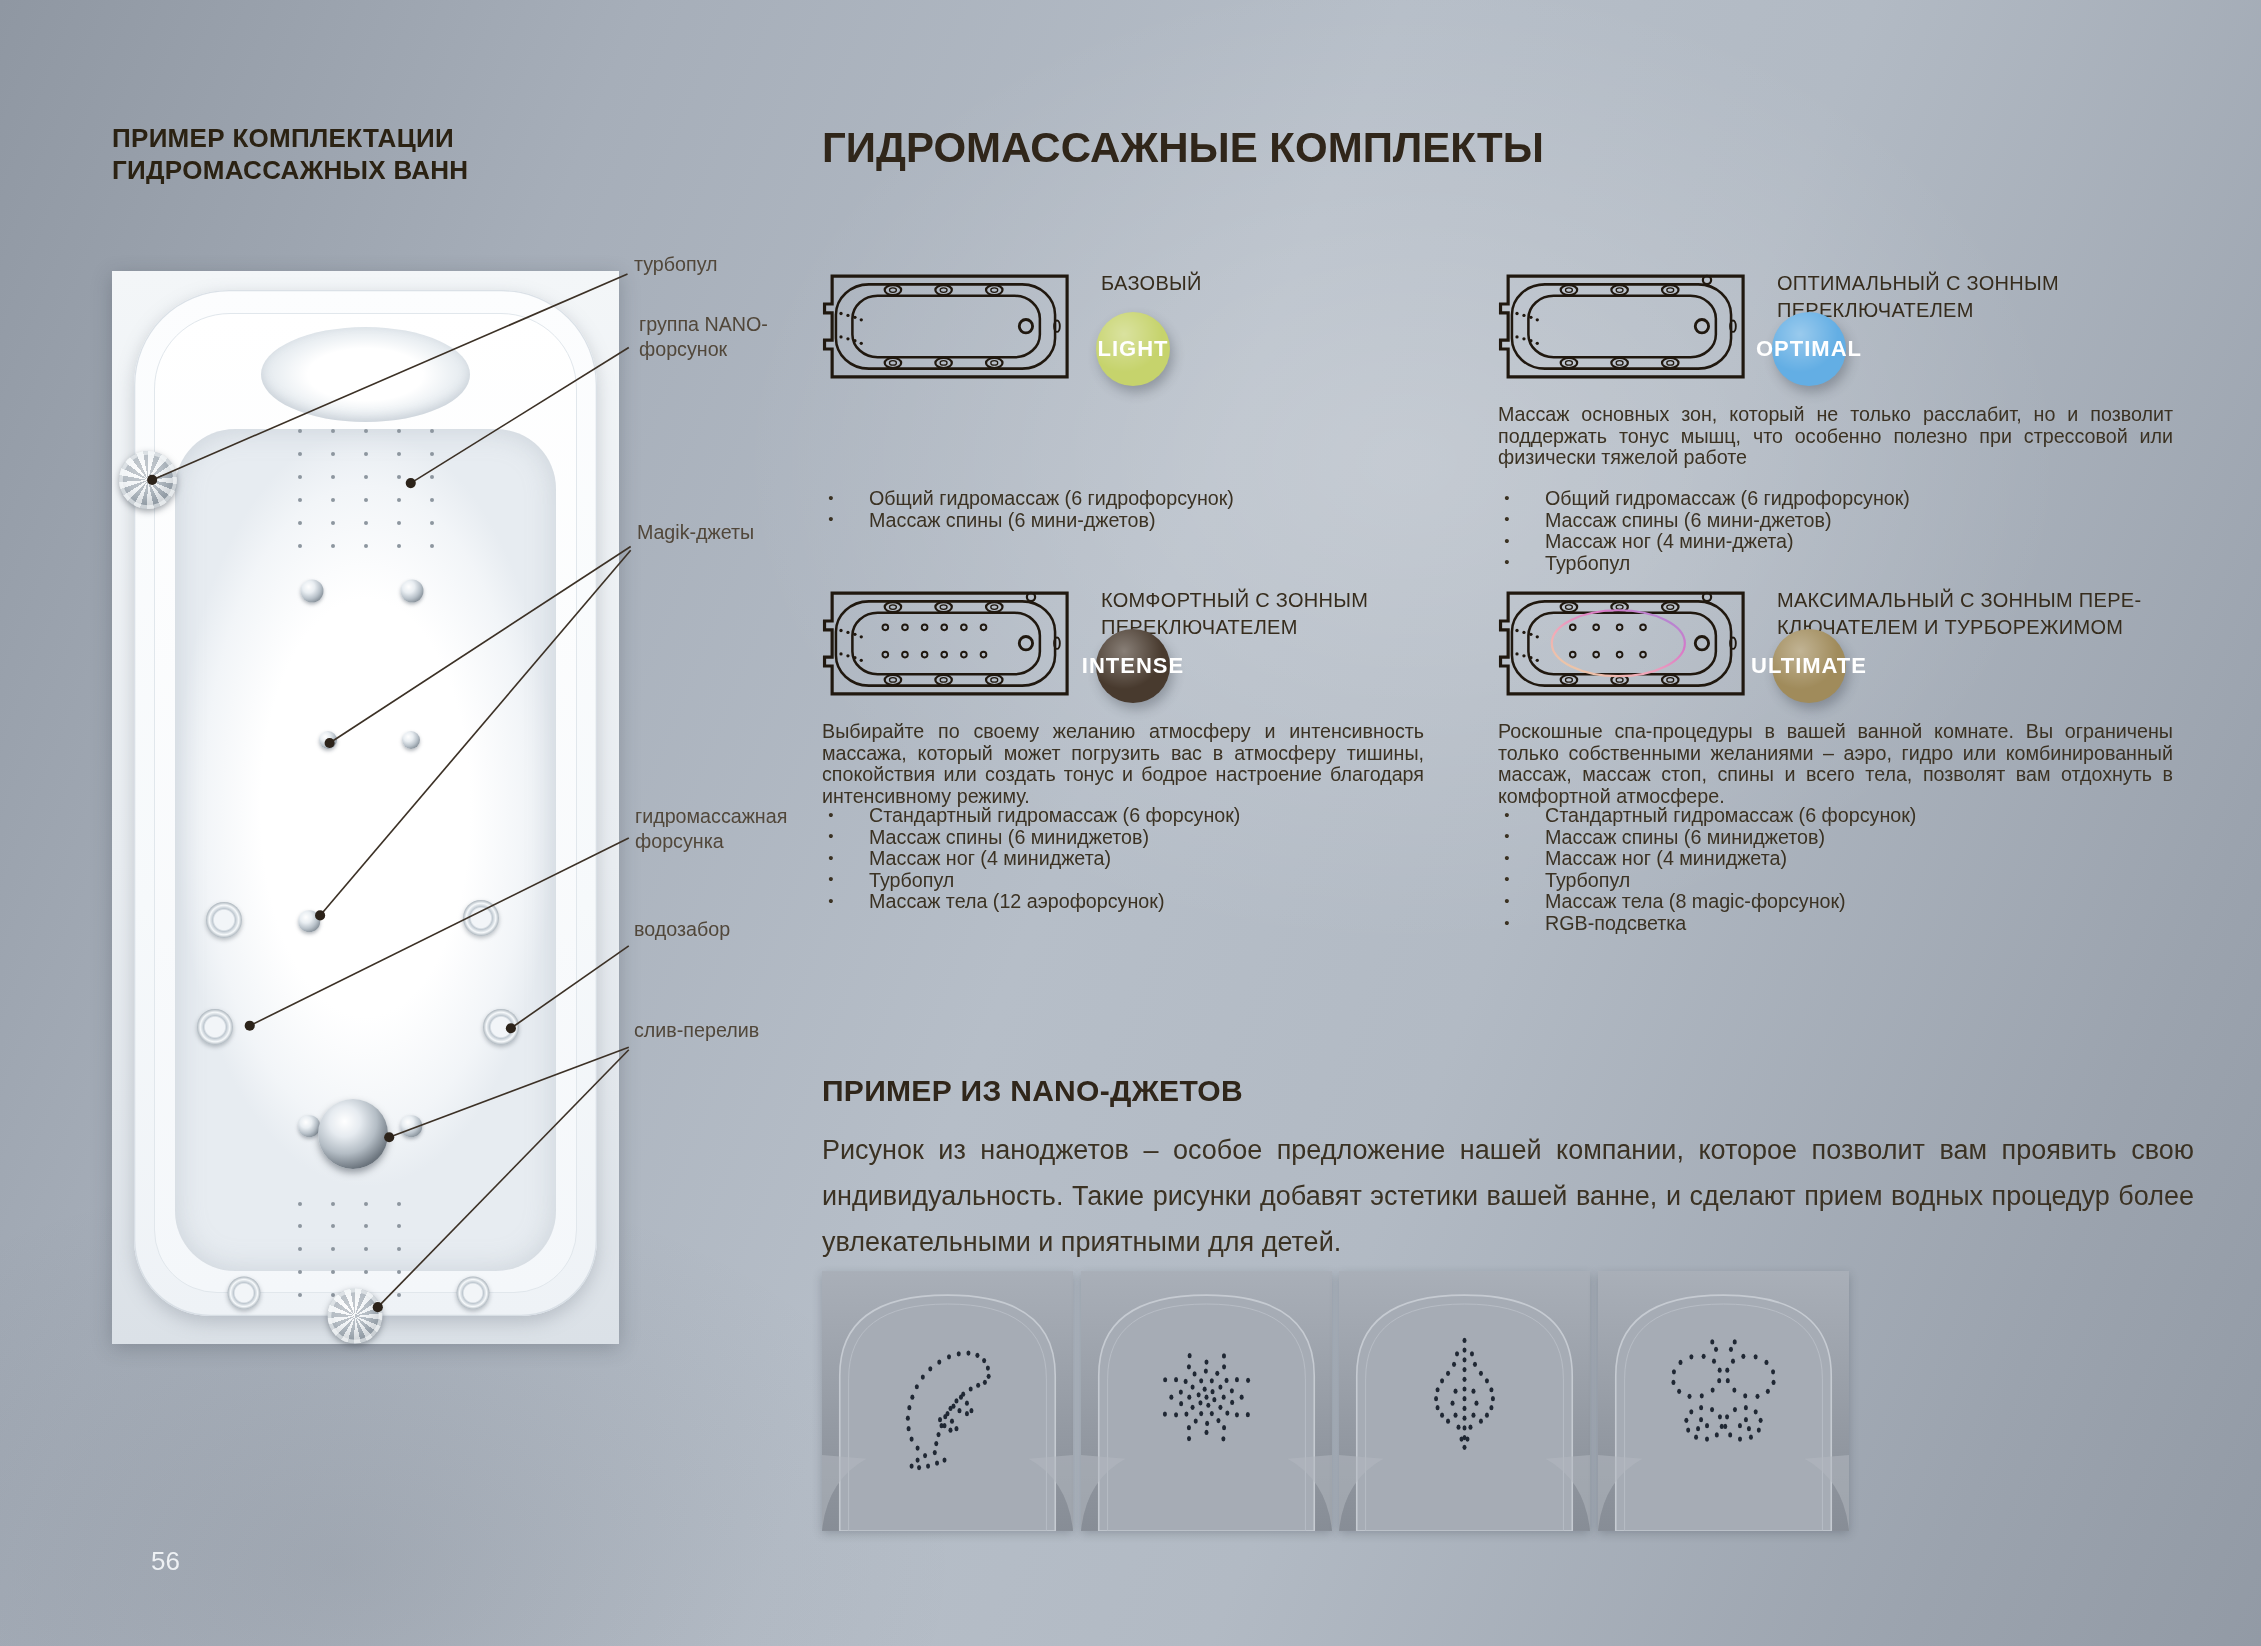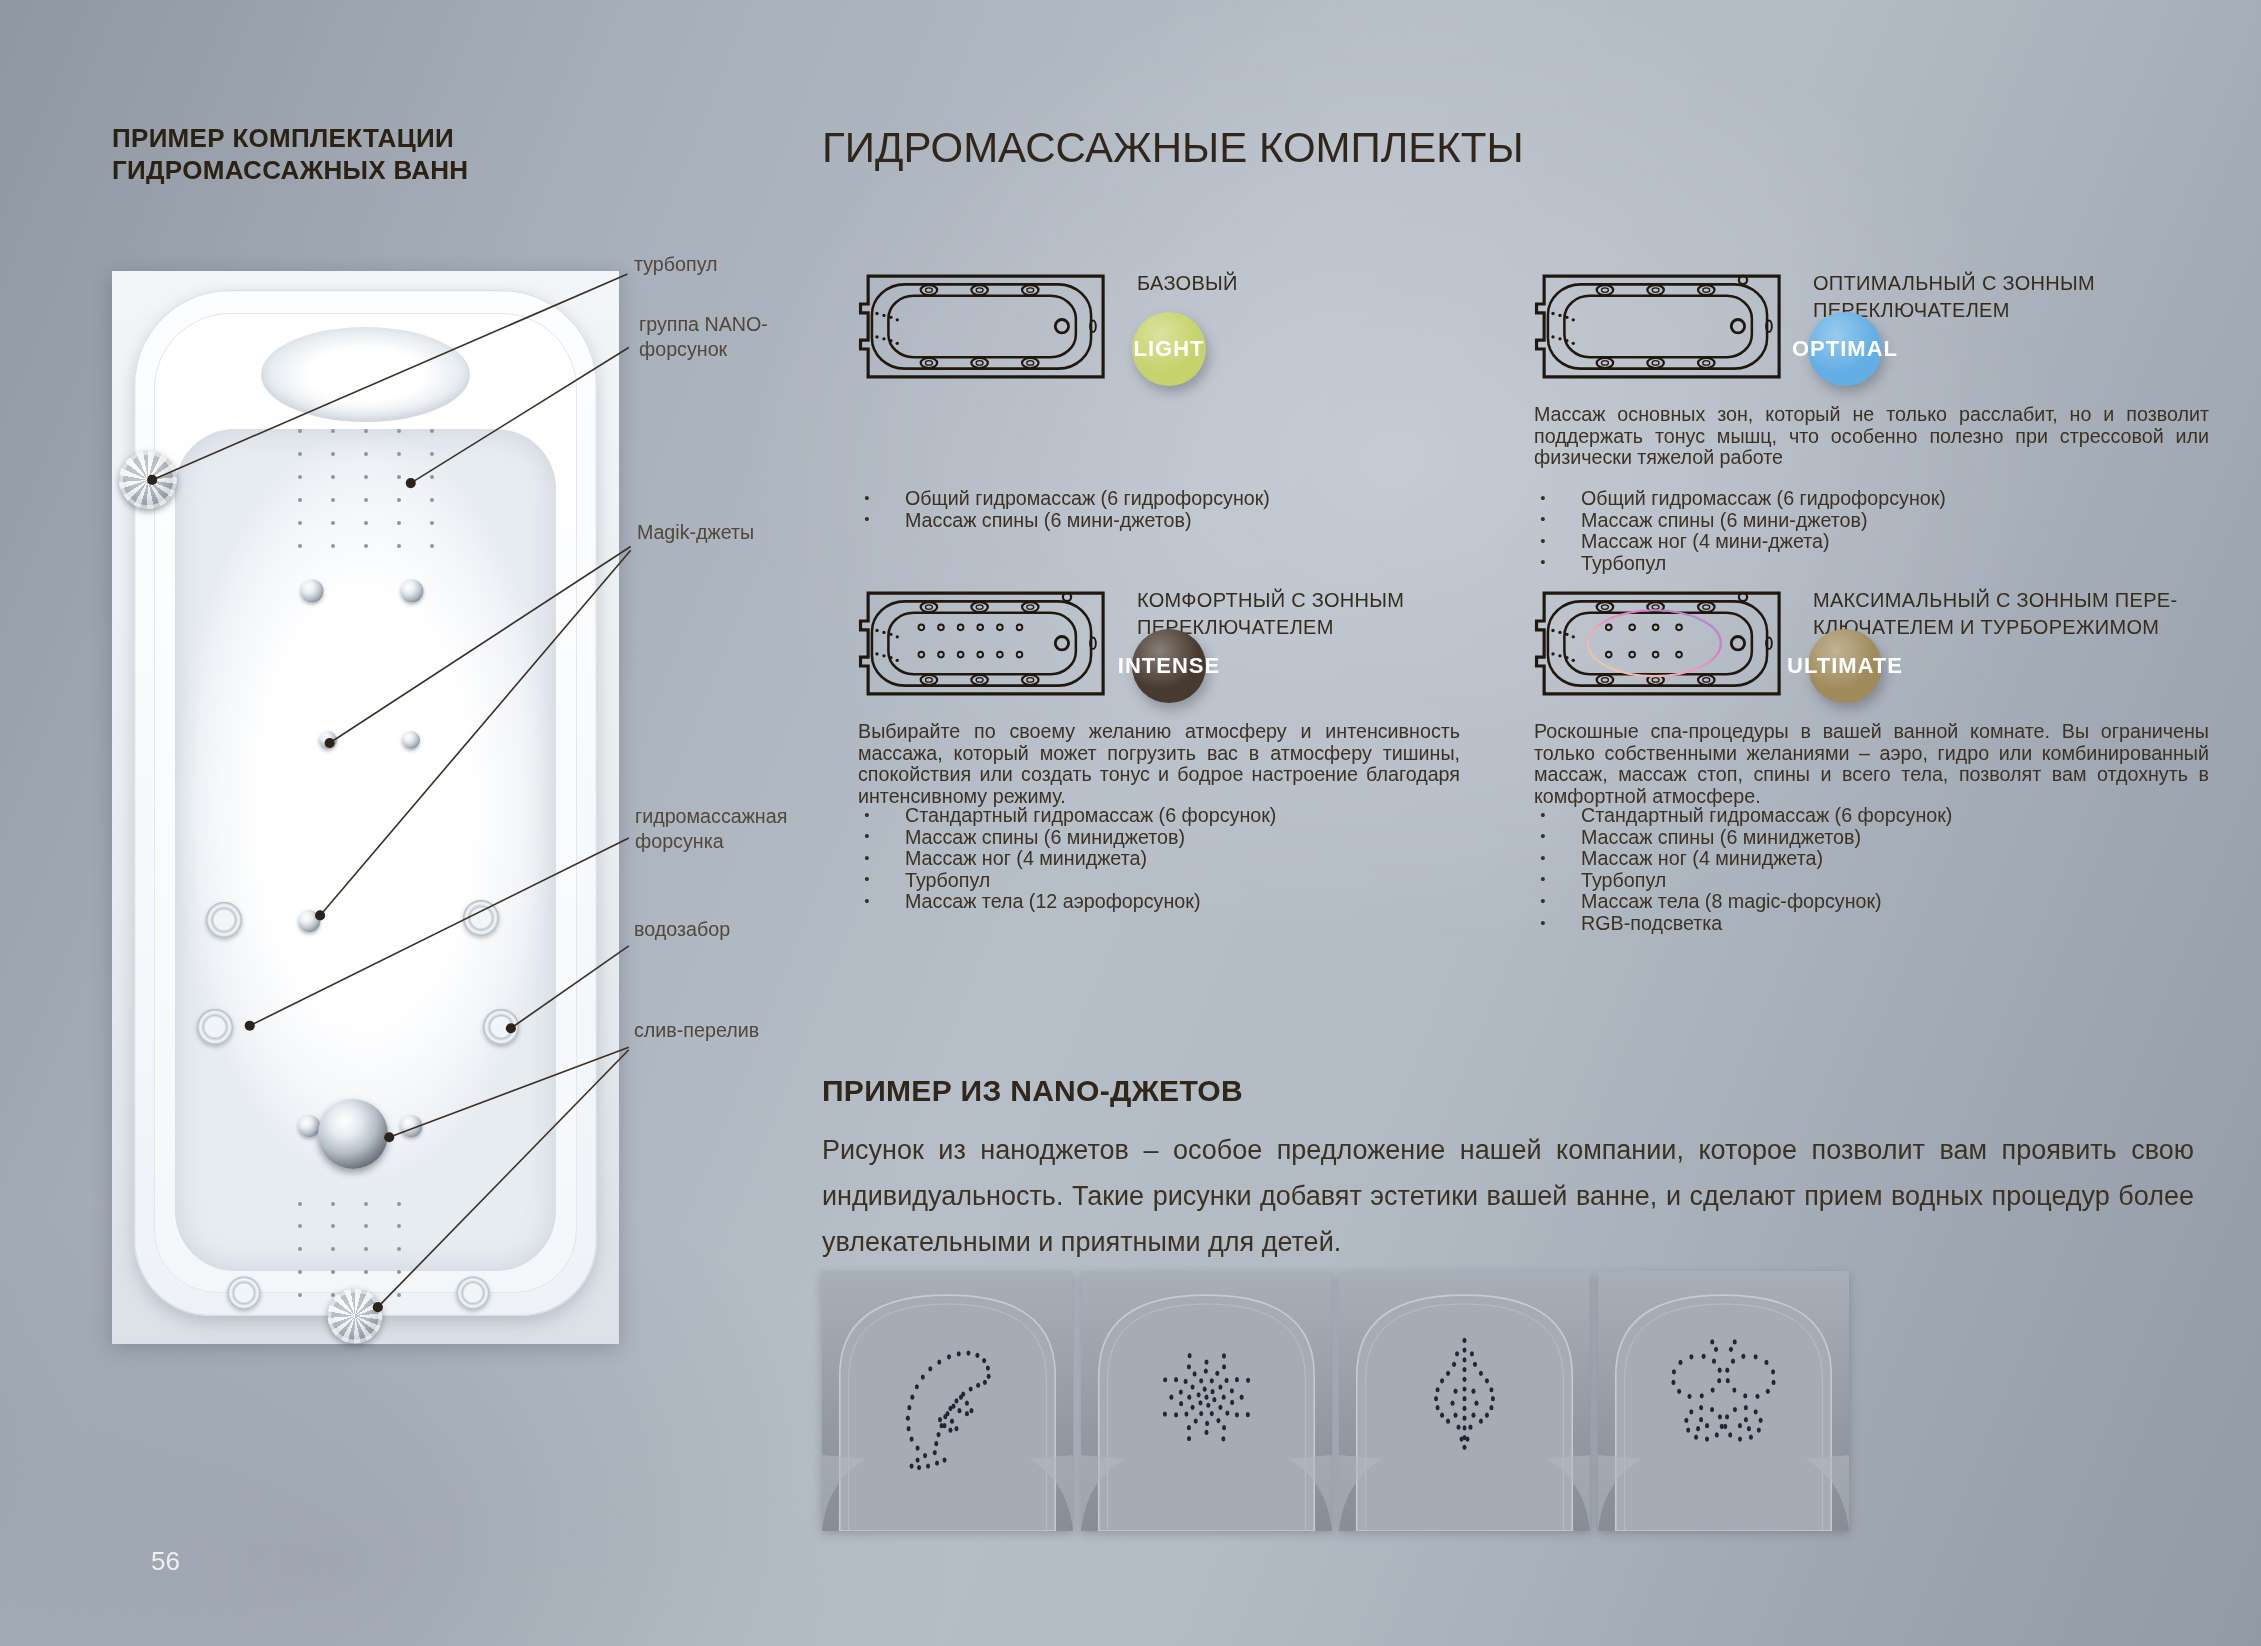--- a/index.html
+++ b/index.html
@@ -15,21 +15,21 @@
   }
 
   
   .side-title {
     position:absolute; left:112px; top:122px; margin:0;
     font-size:26px; line-height:32px; font-weight:bold; color:#2b2213; letter-spacing:0.3px;
   }
   .side-title span { display:block; }
   .main-title {
     position:absolute; left:822px; top:124px; margin:0;
-    font-size:42px; font-weight:normal; color:#30261a; letter-spacing:0px; white-space:nowrap;
+    font-size:42px; font-weight:bold; color:#30261a; letter-spacing:0px; white-space:nowrap;
   }
 
   
   .photo {
     position:absolute; left:112px; top:271px; width:507px; height:1073px;
     background:linear-gradient(180deg,#f3f6f8 0%, #e9edf1 55%, #dbe1e7 100%);
     box-shadow:0 3.8px 19px rgba(40,46,55,0.25);
   }
   .bath-outer {
     position:absolute; left:21.6px; top:19px; right:21.6px; bottom:28px;
@@ -73,21 +73,21 @@
       repeating-conic-gradient(from 0deg, rgba(255,255,255,0.55) 0 14deg, rgba(130,140,150,0.45) 14deg 28deg),
       radial-gradient(circle at 40% 35%, #ffffff 0%, #dfe5ea 38%, #a8b1b9 62%, #737c85 88%);
     box-shadow:0 2.5px 6.3px rgba(70,78,88,0.5), inset 0 0 0 3.8px rgba(245,248,250,0.6);
   }
 
   
   svg.overlay { position:absolute; left:0; top:0; pointer-events:none; }
   .photo-label { position:absolute; font-size:19.7px; line-height:25px; color:#51473a; }
 
   
-  .kit { position:absolute; width:681px;margin-left:36px; }
+  .kit { position:absolute; width:681px; }
   .kit.c0 { left:822px; } .kit.c1 { left:1498px; }
   .kit.r0 { top:266px; height:304px; } .kit.r1 { top:583px; height:482px; }
   .kit .diagram { position:absolute; left:0; top:8.2px; }
   .kit-name {
     position:absolute; left:279px; top:3.8px; margin:0; width:393px;
     font-size:20px; line-height:27px; font-weight:normal; color:#362c1d; letter-spacing:0.3px;
   }
   .kit-name span { display:block; }
   .badge {
     position:absolute; left:274px; top:46px; width:74px; height:74px; border-radius:50%;

